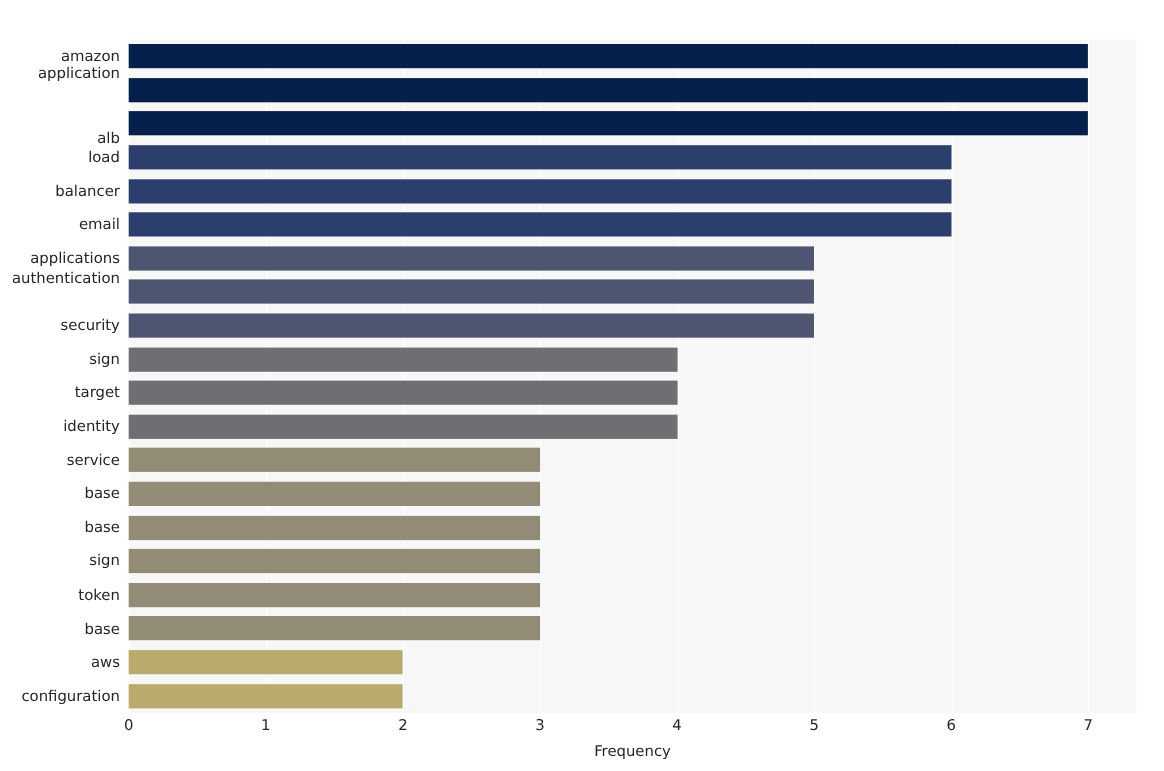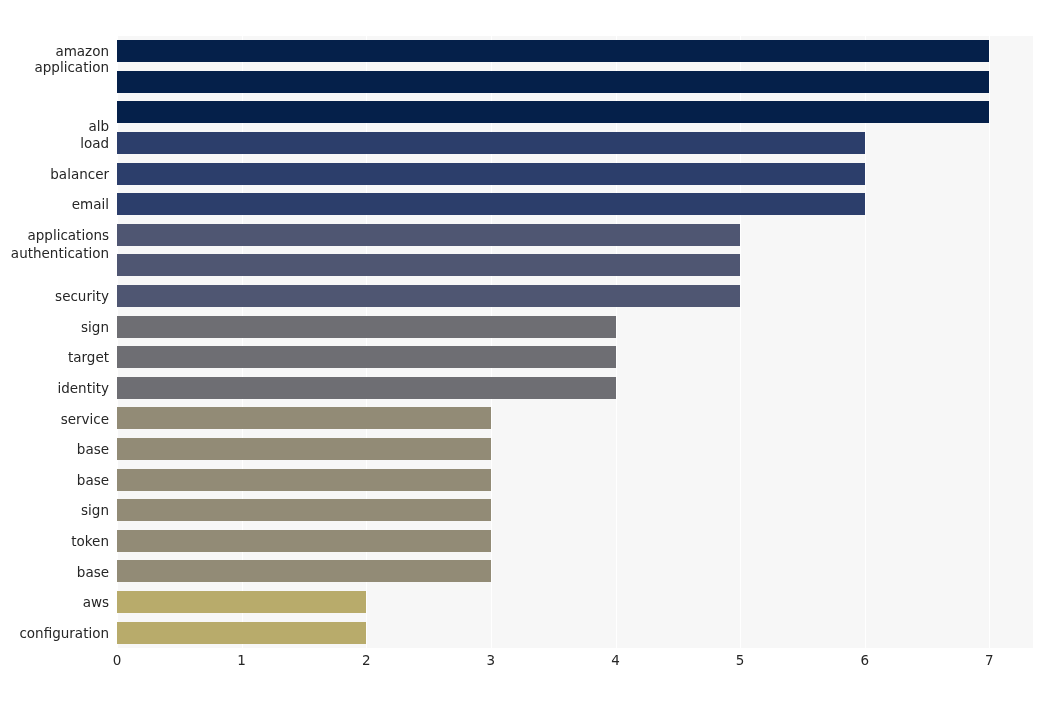--- a/index.html
+++ b/index.html
@@ -195,14 +195,15 @@
       <div class="xtick" style="left: 117px;">0</div>
       <div class="xtick" style="left: 241.626px;">1</div>
       <div class="xtick" style="left: 366.252px;">2</div>
       <div class="xtick" style="left: 490.878px;">3</div>
       <div class="xtick" style="left: 615.503px;">4</div>
       <div class="xtick" style="left: 740.129px;">5</div>
       <div class="xtick" style="left: 864.755px;">6</div>
       <div class="xtick" style="left: 989.381px;">7</div>
     </div>
 
+  <div id="xlabel">Frequency</div>
 
 </div>
 
 </body></html>

